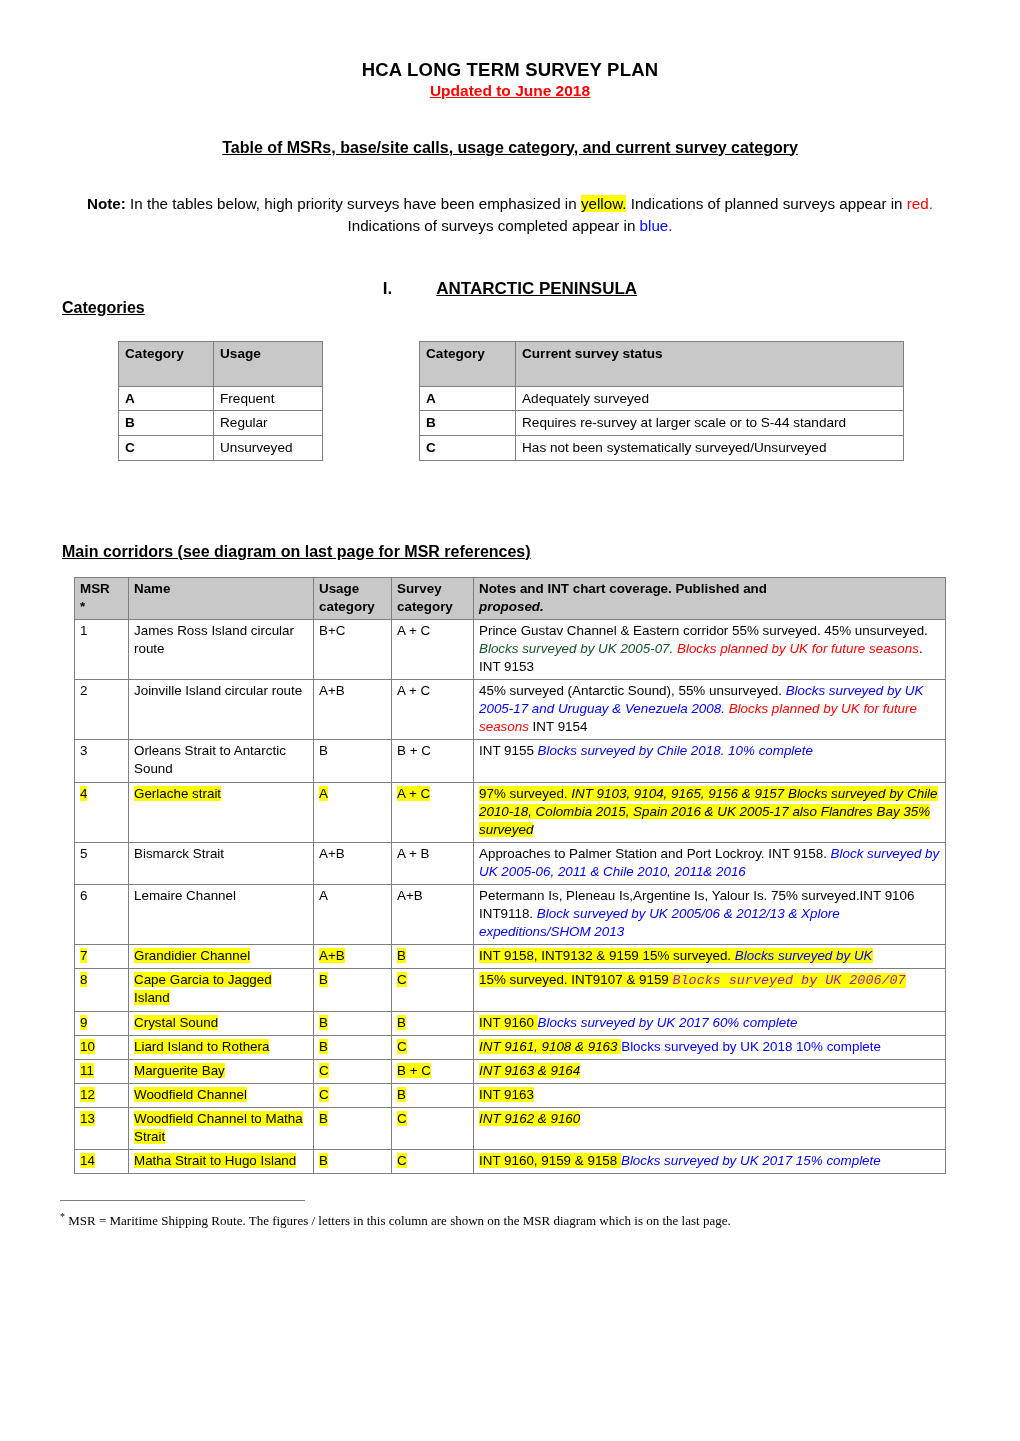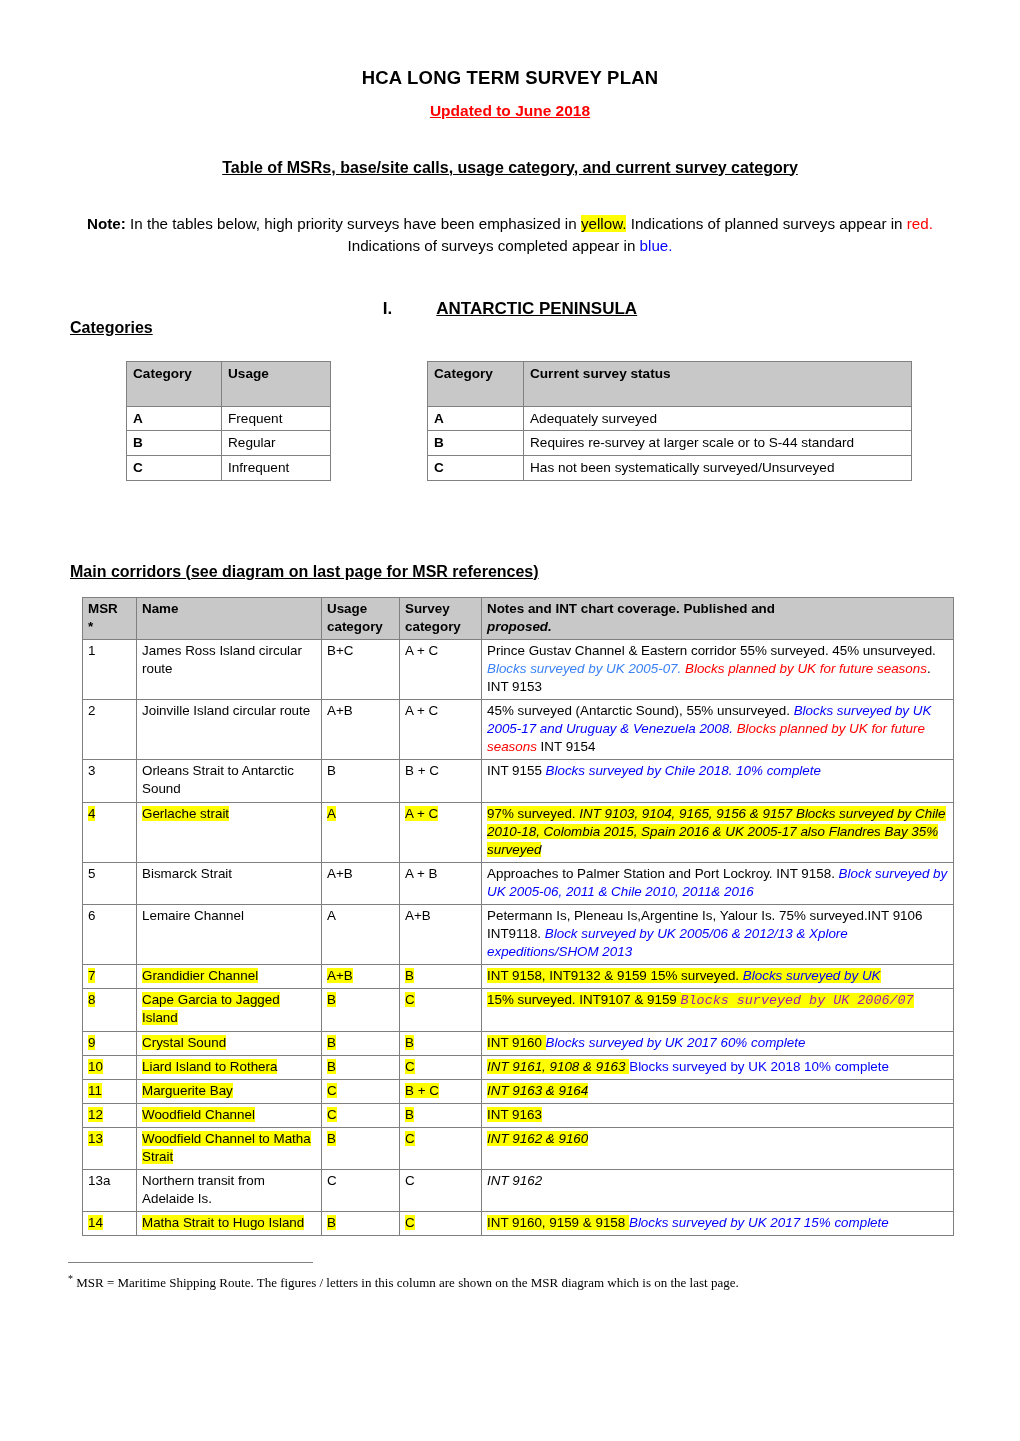--- a/index.html
+++ b/index.html
@@ -3,30 +3,30 @@
 <meta charset="utf-8">
 <style>
   html, body { margin:0; padding:0; }
   body {
     width:1020px; height:1441px;
     background:#ffffff;
     font-family:"Liberation Sans", sans-serif;
     color:#000000;
     -webkit-font-smoothing:antialiased;
   }
-  .page { position:relative; width:1020px; height:1055px; padding:8px; box-sizing:border-box; }
+  .page { position:relative; width:1020px; height:1055px; padding:0; box-sizing:border-box; }
 
   
   .doc-title {
     text-align:center; font-size:18.5px; font-weight:bold;
     letter-spacing:0.2px; margin:0; padding-top:58px; line-height:1.25;
   }
   .doc-subtitle {
     text-align:center; font-size:15.5px; font-weight:bold; color:#ff0000;
-    margin:12px 0 0 0; line-height:1.25;
+    margin:0 0 0 0; line-height:1.25;
   }
   .doc-subtitle span { text-decoration:underline; }
 
   .table-heading {
     text-align:center; font-size:16px; font-weight:bold;
     margin:38px 0 0 0;
   }
   .table-heading span { text-decoration:underline; }
 
   .note-para {
@@ -141,21 +141,21 @@
         <tr>
           <td class="key">A</td>
           <td>Frequent</td>
         </tr>
         <tr>
           <td class="key tall-b">B</td>
           <td class="tall-b">Regular</td>
         </tr>
         <tr>
           <td class="key tall-c">C</td>
-          <td class="tall-c">Infrequent</td>
+          <td class="tall-c">Unsurveyed</td>
         </tr>
       </tbody>
     </table>
 
     <table class="cat right">
       <colgroup>
           <col class="c1">
           <col>
         </colgroup>
       <thead>
@@ -200,21 +200,21 @@
         <th class="c"><span>Survey</span><span class="mainhdr-sub">category</span></th>
         <th class="notes"><span>Notes and INT chart coverage. Published and</span><span class="mainhdr-sub it">proposed.</span></th>
       </tr>
     </thead>
     <tbody>
         <tr>
           <td><span>1</span></td>
           <td><span>James Ross Island circular route</span></td>
           <td class="c"><span>B+C</span></td>
           <td class="c"><span>A + C</span></td>
-          <td><span>Prince Gustav Channel &amp; Eastern corridor 55% surveyed. 45% unsurveyed. </span><span style="font-style: italic; color: #3b82f6;">Blocks surveyed by UK 2005-07. </span><span style="font-style: italic; color: rgb(255, 0, 0);">Blocks planned by UK for future seasons</span><span>. INT 9153</span></td>
+          <td><span>Prince Gustav Channel &amp; Eastern corridor 55% surveyed. 45% unsurveyed. </span><span style="font-style: italic; color: #14532d;">Blocks surveyed by UK 2005-07. </span><span style="font-style: italic; color: rgb(255, 0, 0);">Blocks planned by UK for future seasons</span><span>. INT 9153</span></td>
         </tr>
         <tr>
           <td><span>2</span></td>
           <td><span>Joinville Island circular route</span></td>
           <td class="c"><span>A+B</span></td>
           <td class="c"><span>A + C</span></td>
           <td><span>45% surveyed (Antarctic Sound), 55% unsurveyed. </span><span style="font-style: italic; color: rgb(0, 0, 255);">Blocks surveyed by UK  2005-17 and Uruguay &amp; Venezuela  2008. </span><span style="font-style: italic; color: rgb(255, 0, 0);">Blocks planned by UK for future seasons</span><span> INT 9154</span></td>
         </tr>
         <tr>
           <td><span>3</span></td>
@@ -287,27 +287,20 @@
           <td><span style="background: rgb(255, 255, 0);">INT 9163</span></td>
         </tr>
         <tr>
           <td><span style="background: rgb(255, 255, 0);">13</span></td>
           <td><span style="background: rgb(255, 255, 0);">Woodfield Channel to Matha Strait</span></td>
           <td class="c"><span style="background: rgb(255, 255, 0);">B</span></td>
           <td class="c"><span style="background: rgb(255, 255, 0);">C</span></td>
           <td><span style="font-style: italic; background: rgb(255, 255, 0);">INT 9162 &amp; 9160</span></td>
         </tr>
         <tr>
-          <td><span>13a</span></td>
-          <td><span>Northern transit from Adelaide Is.</span></td>
-          <td class="c"><span>C</span></td>
-          <td class="c"><span>C</span></td>
-          <td><span style="font-style: italic;">INT 9162</span></td>
-        </tr>
-        <tr>
           <td><span style="background: rgb(255, 255, 0);">14</span></td>
           <td><span style="background: rgb(255, 255, 0);">Matha Strait to Hugo Island</span></td>
           <td class="c"><span style="background: rgb(255, 255, 0);">B</span></td>
           <td class="c"><span style="background: rgb(255, 255, 0);">C</span></td>
           <td><span style="background: rgb(255, 255, 0);">INT 9160, 9159 &amp; 9158 </span><span style="font-style: italic; color: rgb(0, 0, 255);">Blocks surveyed by UK 2017 15% complete</span></td>
         </tr>
       </tbody>
   </table>
 
   <div class="footnote-rule"></div>

